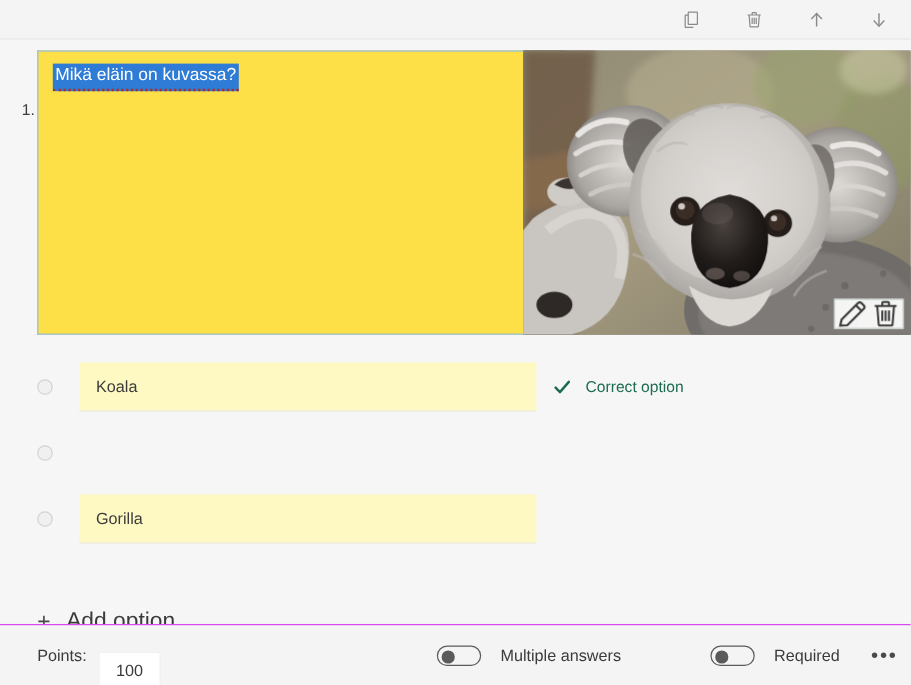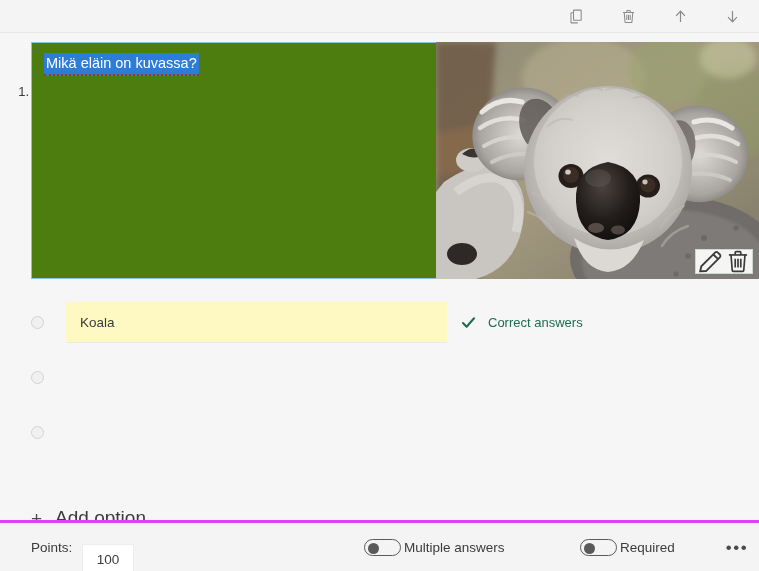--- a/index.html
+++ b/index.html
@@ -54,21 +54,21 @@
     text-align: right;
     font-size: 13px;
     color: #3b3b3b;
   }
 
   .q-title-wrap {
     position: absolute;
     left: 31px; top: 9px;
     width: 440px;
     height: 237px;
-    background: #4d7c0f;
+    background: #fde047;
     border: 1px solid #8ebfe0;
     border-right: none;
   }
   .q-title-text {
     position: absolute;
     left: 12px; top: 10px;
     font-size: 14.5px;
     line-height: 19px;
     color: #ffffff;
     background: #2e7cd6;
@@ -167,21 +167,21 @@
     color: #3b3b3b;
   }
 
   
   .footer {
     position: absolute;
     left: 0; top: 520px;
     width: 759px;
     height: 51px;
     background: #f4f4f4;
-    border-top: 3px solid #d946ef;
+    border-top: 1px solid #d946ef;
     display: flex;
     align-items: center;
   }
   .points-label {
     position: absolute;
     left: 31px;
     font-size: 13.5px;
     color: #3b3b3b;
   }
   .points-box {
@@ -192,23 +192,23 @@
     border: 1px solid #eeeeee;
     display: flex;
     align-items: center;
     justify-content: center;
     font-size: 13.5px;
     color: #3b3b3b;
     cursor: text;
     margin-top: 24px;
   }
 
-  .toggle-group { position: absolute; display: flex; align-items: center; gap: 3px; }
+  .toggle-group { position: absolute; display: flex; align-items: center; gap: 16px; }
   .tg-multiple { left: 364px; }
-  .tg-required { left: 552px; padding-left: 28px; }
+  .tg-required { left: 564px; padding-left: 28px; }
   .switch {
     width: 37px; height: 17px;
     border-radius: 9px;
     border: 1px solid #5a5a5a;
     background: #f4f4f4;
     position: relative;
     cursor: pointer;
   }
   .switch .knob {
     position: absolute;
@@ -403,30 +403,31 @@
 
     <div class="options">
 
       <div class="option-row">
         <div class="radio"></div>
         <div class="option-input">Koala</div>
         <div class="correct-flag">
           <svg width="17" height="17" viewBox="0 0 20 20" fill="none" stroke="#1d6b52" stroke-width="2.4" stroke-linecap="round" stroke-linejoin="round">
             <path d="M3.5 10.6 L7.8 15 L16.5 5"></path>
           </svg>
-          <span class="label">Correct answers</span>
+          <span class="label">Correct option</span>
         </div>
       </div>
 
       <div class="option-row">
         <div class="radio"></div>
       </div>
 
       <div class="option-row">
         <div class="radio"></div>
+        <div class="option-input">Gorilla</div>
       </div>
 
     </div>
 
     <div class="add-option">
       <span class="plus">+</span>
       <span class="label">Add option</span>
     </div>
 
   </div>

